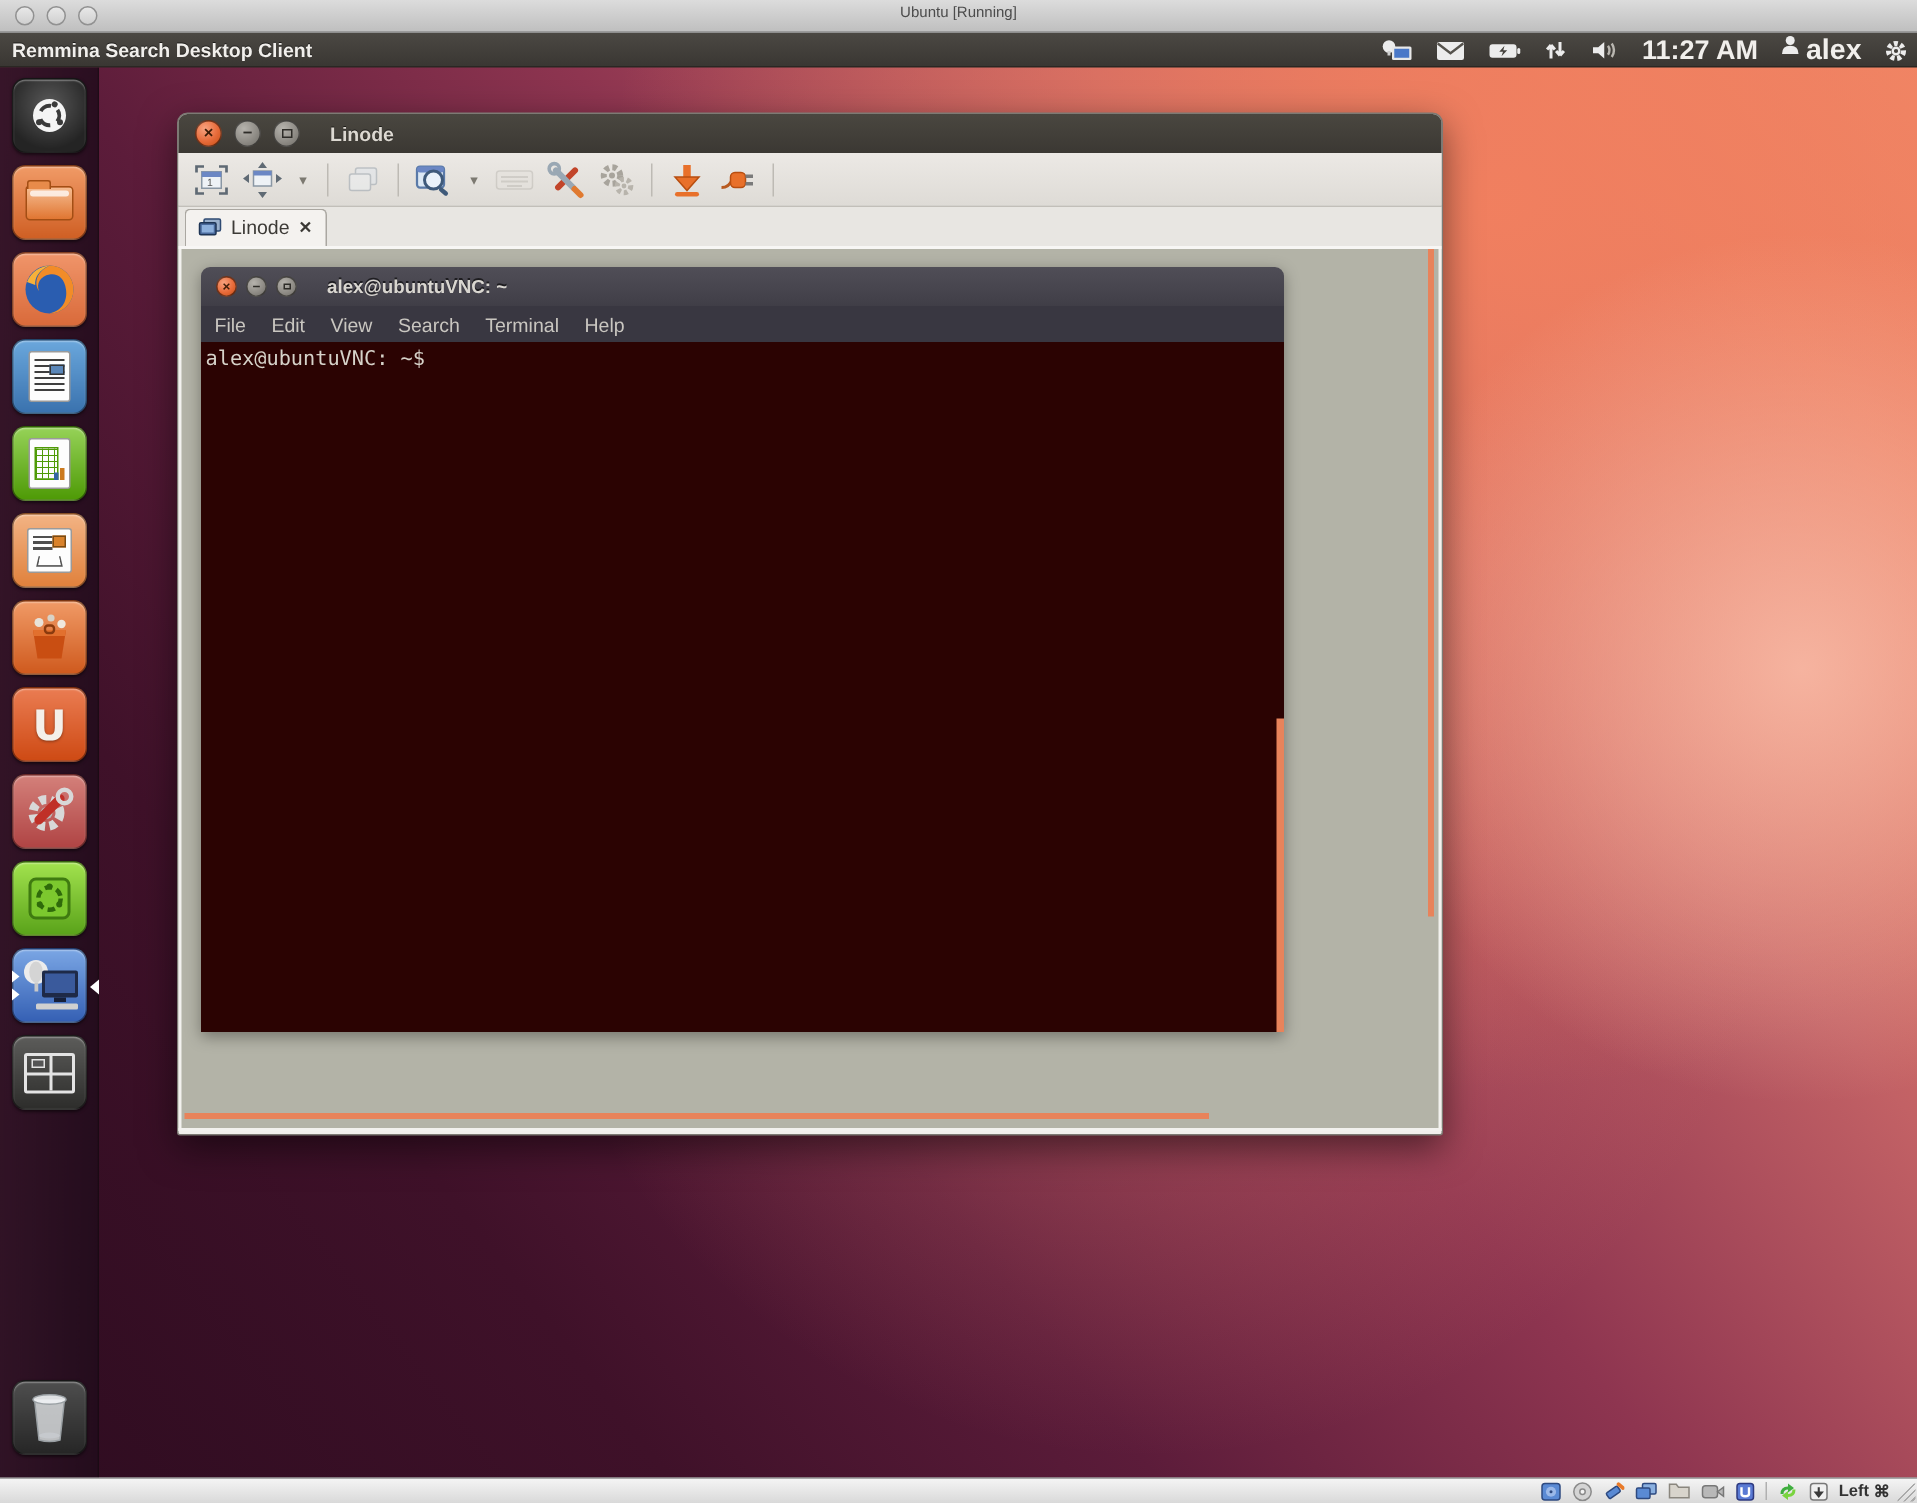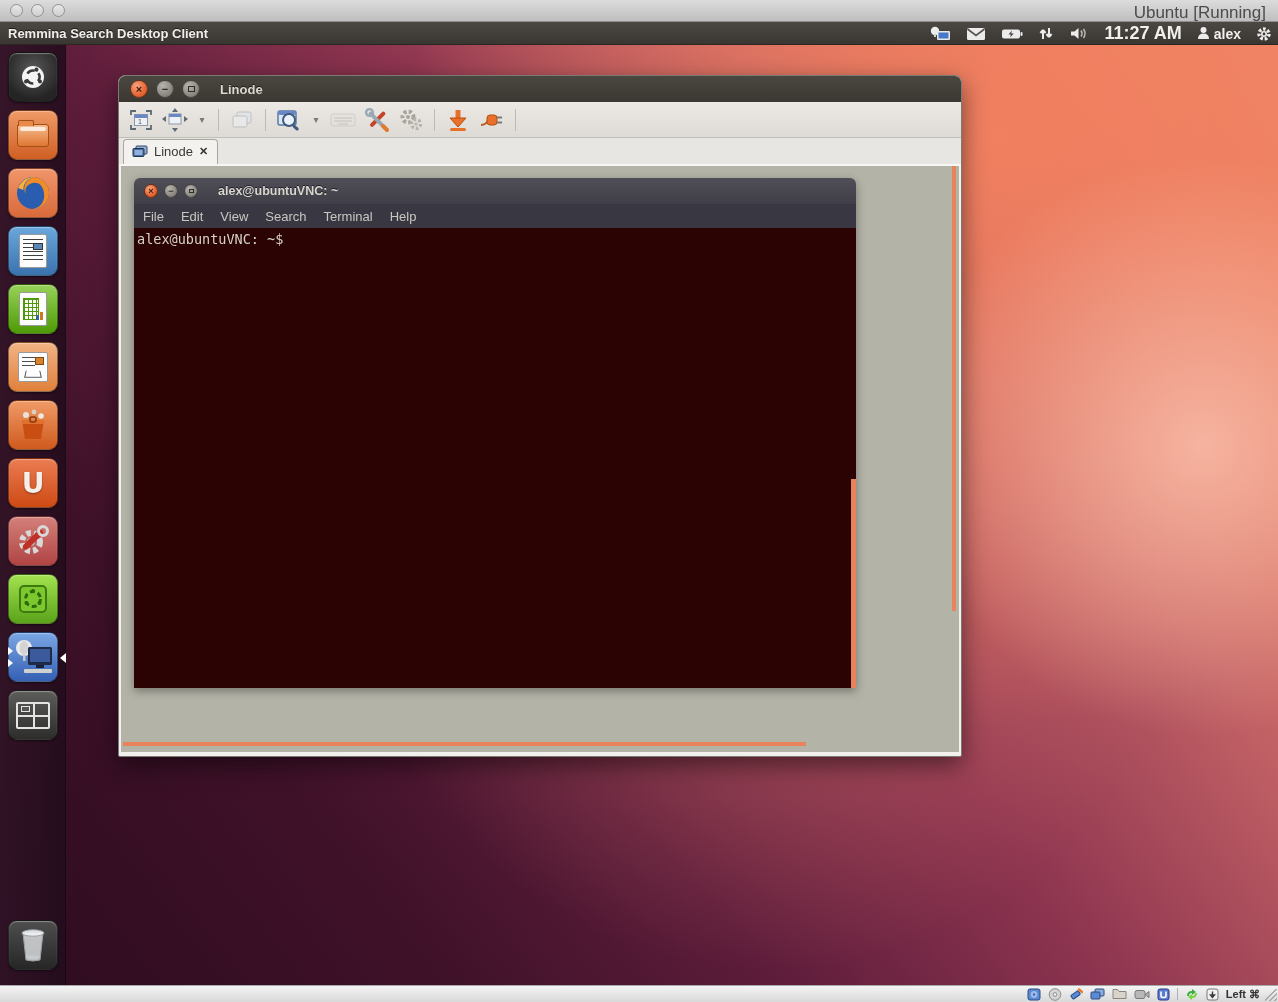--- a/index.html
+++ b/index.html
@@ -6,42 +6,42 @@
   html,body { width:1278px; height:1002px; }
   body { position:relative; overflow:hidden; background:#888;
          font-family:"Liberation Sans",sans-serif; }
 
   
   .vm-titlebar { position:absolute; top:0; left:0; width:1278px; height:22px;
     background:linear-gradient(#dcdcdc,#bfbfbf); border-bottom:1px solid #8f8f8f; z-index:50; }
   .traffic { position:absolute; left:10px; top:4px; display:flex; gap:8px; }
   .traffic span { width:13px; height:13px; border-radius:50%;
     border:1px solid #919191; background:linear-gradient(#e8e8e8,#cfcfcf); display:block; }
-  .vm-title { position:absolute; left:0; right:12px; top:3px; text-align:right;
-    font-size:17px; color:#4c4c4c; }
+  .vm-title { position:absolute; left:0; right:0; top:3px; text-align:center;
+    font-size:10px; color:#4c4c4c; }
 
   
   .wallpaper { position:absolute; top:22px; left:0; width:1278px; height:963px; z-index:1;
     background:
       radial-gradient(circle at 94% 44%, rgba(248,186,166,.9), rgba(248,186,166,0) 22%),
       radial-gradient(circle at 78% 12%, rgba(242,128,95,.95), rgba(242,128,95,0) 45%),
       radial-gradient(circle at 60% 55%, rgba(222,120,110,.55), rgba(222,120,110,0) 45%),
       linear-gradient(52deg, #2e0c20 0%, #3f1129 22%, #5c1c3a 38%, #8e3550 55%, #c26165 72%, #e87e63 88%, #ef8868 100%); }
 
   
   .menubar { position:absolute; top:22px; left:0; width:1278px; height:23px; z-index:40;
     background:linear-gradient(#4b4843,#3a3733); border-bottom:1px solid #2a2723;
     display:flex; align-items:center; color:#f1efec; }
   .menubar .app-title { font-weight:bold; font-size:13px; padding-left:8px;
     text-shadow:0 -1px 0 rgba(0,0,0,.6); }
   .tray { position:absolute; right:6px; top:0; height:23px; display:flex;
     align-items:center; gap:15px; }
   .tray svg { display:block; }
   .tray .clock { font-weight:bold; font-size:18px; color:#f1efec; }
-  .tray .user { font-weight:bold; font-size:14px; color:#f1efec; display:flex;
+  .tray .user { font-weight:bold; font-size:19px; color:#f1efec; display:flex;
     align-items:flex-start; gap:4px; }
 
   
   .launcher { position:absolute; top:45px; left:0; width:66px; height:940px; z-index:30;
     background:linear-gradient(90deg, rgba(48,20,38,.82), rgba(34,12,28,.88));
     border-right:1px solid rgba(0,0,0,.45); }
   .tile { position:absolute; left:8px; width:50px; height:50px; border-radius:9px;
     border:1px solid rgba(0,0,0,.4);
     box-shadow:inset 0 1px 1px rgba(255,255,255,.35), 0 1px 2px rgba(0,0,0,.5); }
   .tile .inner { position:absolute; inset:0; display:flex; align-items:center;

